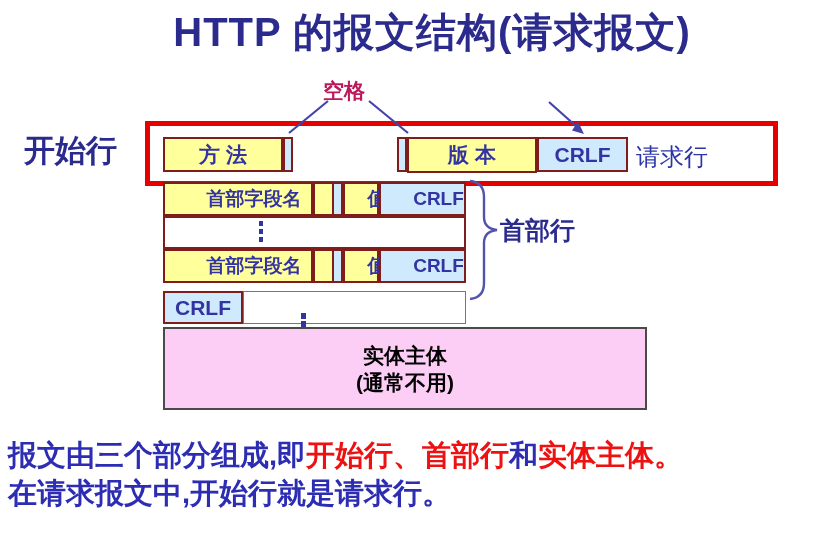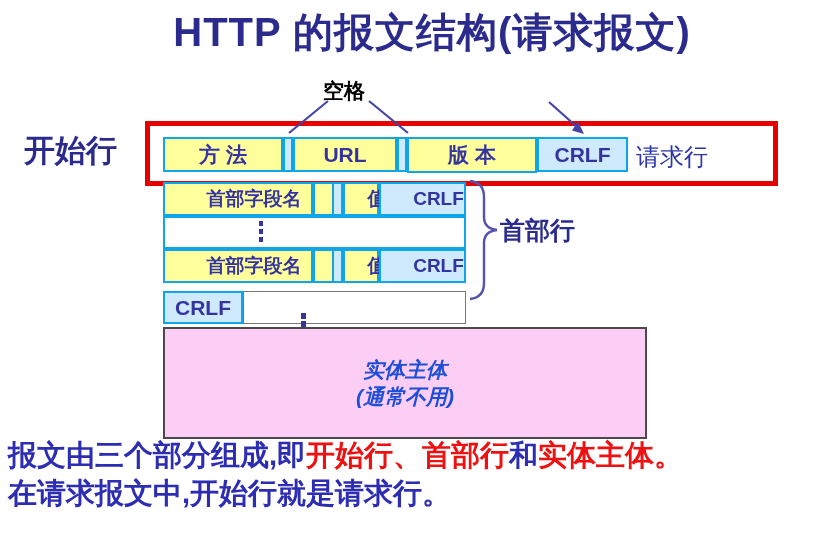--- a/index.html
+++ b/index.html
@@ -5,44 +5,44 @@
   html,body{margin:0;padding:0;background:#fff;}
   #page{
     position:relative;width:834px;height:540px;background:#ffffff;overflow:hidden;
     font-family:"Liberation Sans","DejaVu Sans",sans-serif;
   }
   .abs{position:absolute;}
   #title{
     left:30px;top:5px;width:804px;text-align:center;
     font-size:40px;font-weight:bold;color:#2b2b8e;letter-spacing:1px;white-space:nowrap;
   }
-  .small-label{font-size:21px;font-weight:bold;color:#000000;white-space:nowrap;}
+  .small-label{font-size:21px;font-weight:bold;color:#be185d;white-space:nowrap;}
   #start-line-label{left:24px;top:130px;font-size:31px;font-weight:bold;color:#2b2b8e;}
   #red-box{
     left:145px;top:121px;width:623px;height:55px;
     border:5px solid #e60000;background:transparent;
   }
   .cell{
-    position:absolute;box-sizing:border-box;border:2px solid #0ea5e9;
+    position:absolute;box-sizing:border-box;border:2px solid #7f1d1d;
     display:flex;align-items:center;justify-content:center;
     font-weight:bold;color:#3333a2;font-size:21px;white-space:nowrap;
   }
   .yellow{background:#ffff9c;}
   .lblue{background:#cfeafc;}
   .white{background:#ffffff;}
   .pinkbox{background:#fccef5;border-color:#4a4a4a;}
   .row2-font{font-size:19px;padding-left:32px;}
   #request-line-caption{left:636px;top:141px;font-size:24px;font-weight:normal;color:#2b35a8;}
   #header-lines-label{left:500px;top:214px;font-size:25px;font-weight:bold;color:#2b2b8e;}
   .vdot{position:absolute;width:4px;height:5px;background:#3333a2;}
   .vdash{position:absolute;width:5px;height:6px;background:#3333a2;z-index:6;}
   #entity-body{
-    left:163px;top:327px;width:484px;height:112px;
+    left:163px;top:327px;width:484px;height:83px;
     display:flex;flex-direction:column;align-items:center;justify-content:center;
-    font-size:21px;line-height:27px;font-weight:bold;color:#1d4ed8;text-align:center;font-style:italic;
+    font-size:21px;line-height:27px;font-weight:bold;color:#000000;text-align:center;
   }
   #svg-overlay{left:0;top:0;z-index:10;pointer-events:none;}
   #caption-block{
     left:8px;top:436px;width:820px;
     font-size:29px;font-weight:bold;line-height:38px;color:#2d2db4;white-space:nowrap;
   }
   .cap-blue{color:#2d2db4;}
   .cap-red{color:#ee1111;}
 </style>
 </head>
@@ -53,21 +53,20 @@
   <div id="title" class="abs">HTTP 的报文结构(请求报文)</div>
 
   <div class="abs small-label" style="left:323px;top:77px;">空格</div>
 
   <div class="abs" id="start-line-label">开始行</div>
 
   <div class="abs" id="red-box"></div>
 
   <div class="cell yellow" style="left:163px;top:137px;width:120px;height:35px;">方 法</div>
   <div class="cell lblue" style="left:283px;top:137px;width:10px;height:35px;"></div>
-  <div class="cell yellow" style="left:293px;top:137px;width:104px;height:35px;">URL</div>
   <div class="cell lblue" style="left:397px;top:137px;width:10px;height:35px;"></div>
   <div class="cell yellow" style="left:407px;top:137px;width:130px;height:36px;">版 本</div>
   <div class="cell lblue" style="left:537px;top:137px;width:91px;height:35px;">CRLF</div>
   <div class="abs" id="request-line-caption">请求行</div>
 
   <div class="cell yellow row2-font" style="left:163px;top:182px;width:150px;height:34px;">首部字段名</div>
   <div class="cell yellow row2-font" style="left:313px;top:182px;width:19px;height:34px;">:</div>
   <div class="cell lblue" style="left:332px;top:182px;width:11px;height:34px;"></div>
   <div class="cell yellow row2-font" style="left:343px;top:182px;width:36px;height:34px;">值</div>
   <div class="cell lblue row2-font" style="left:379px;top:182px;width:87px;height:34px;">CRLF</div>

